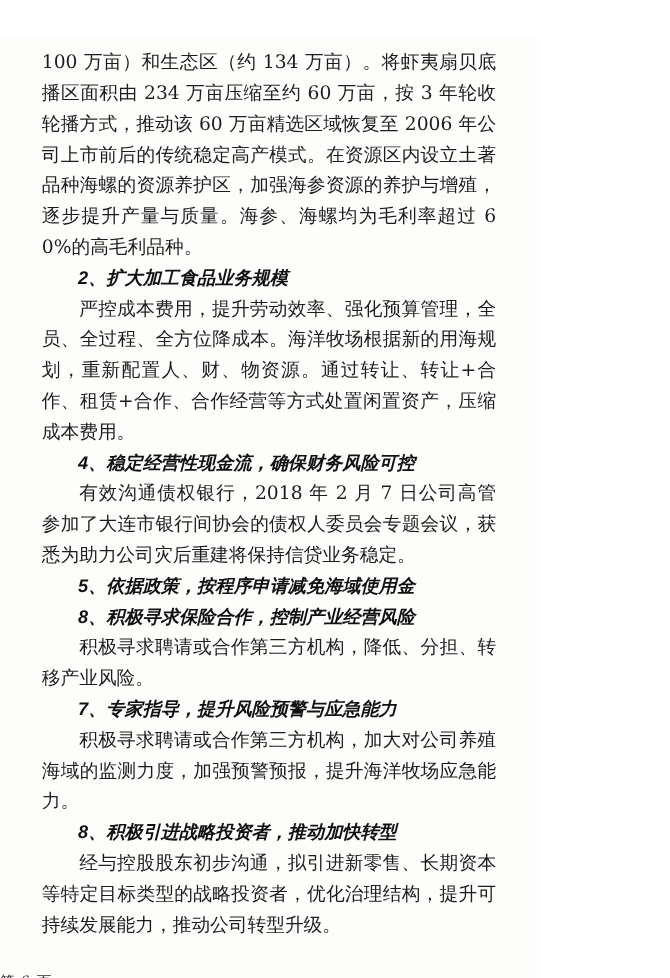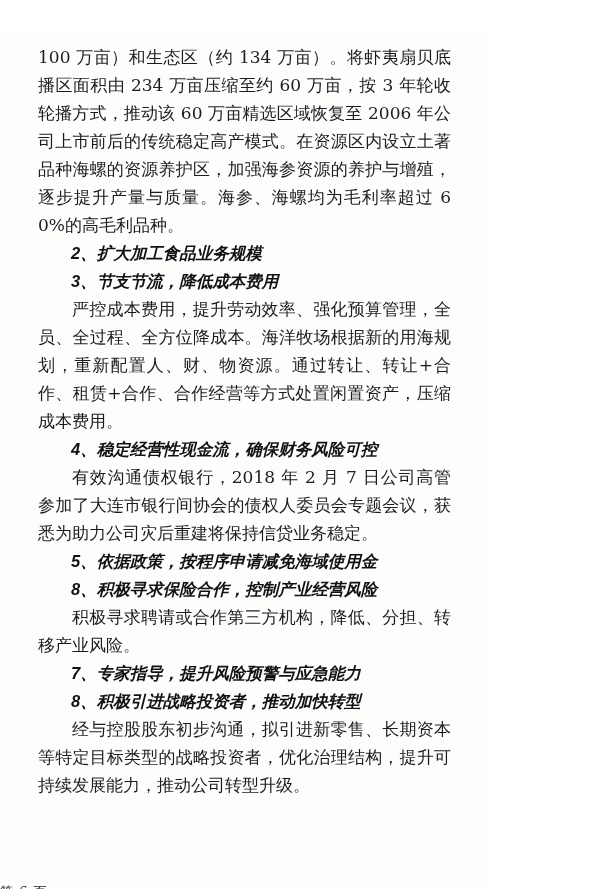--- a/index.html
+++ b/index.html
@@ -57,32 +57,32 @@
 </head>
 <body>
 
 <div class="page">
   <div class="content">
 
     <p class="body no-indent">100 万亩）和生态区（约 134 万亩）。将虾夷扇贝底播区面积由 234 万亩压缩至约 60 万亩，按 3 年轮收轮播方式，推动该 60 万亩精选区域恢复至 2006 年公司上市前后的传统稳定高产模式。在资源区内设立土著品种海螺的资源养护区，加强海参资源的养护与增殖，逐步提升产量与质量。海参、海螺均为毛利率超过 60%的高毛利品种。</p>
 
     <h3 class="heading">2、扩大加工食品业务规模</h3>
 
-    <h3 class="heading">3、节支节流，降低成本费用</h3>
     <p class="body">严控成本费用，提升劳动效率、强化预算管理，全员、全过程、全方位降成本。海洋牧场根据新的用海规划，重新配置人、财、物资源。通过转让、转让+合作、租赁+合作、合作经营等方式处置闲置资产，压缩成本费用。</p>
 
     <h3 class="heading">4、稳定经营性现金流，确保财务风险可控</h3>
     <p class="body">有效沟通债权银行，2018 年 2 月 7 日公司高管参加了大连市银行间协会的债权人委员会专题会议，获悉为助力公司灾后重建将保持信贷业务稳定。</p>
 
     <h3 class="heading">5、依据政策，按程序申请减免海域使用金</h3>
 
     <h3 class="heading">8、积极寻求保险合作，控制产业经营风险</h3>
     <p class="body">积极寻求聘请或合作第三方机构，降低、分担、转移产业风险。</p>
 
     <h3 class="heading">7、专家指导，提升风险预警与应急能力</h3>
+    <p class="body">积极寻求聘请或合作第三方机构，加大对公司养殖海域的监测力度，加强预警预报，提升海洋牧场应急能力。</p>
 
     <h3 class="heading">8、积极引进战略投资者，推动加快转型</h3>
     <p class="body">经与控股股东初步沟通，拟引进新零售、长期资本等特定目标类型的战略投资者，优化治理结构，提升可持续发展能力，推动公司转型升级。</p>
 
   </div>
 
   <div class="footer">
     <span>第 6 页</span>
   </div>
 </div>

